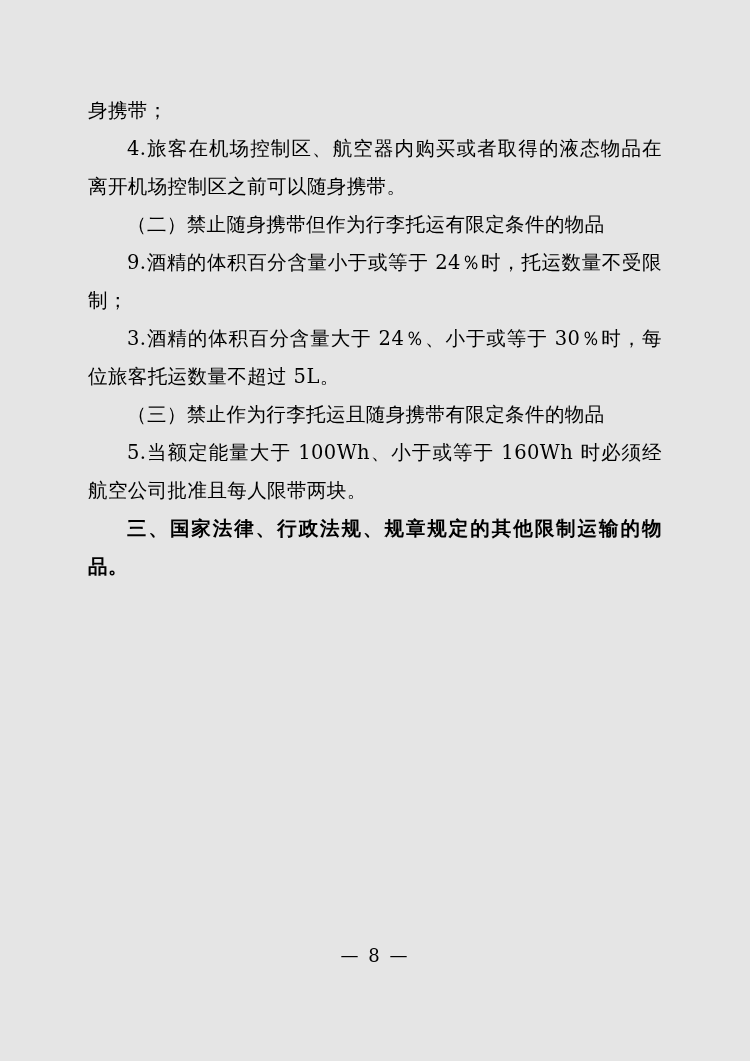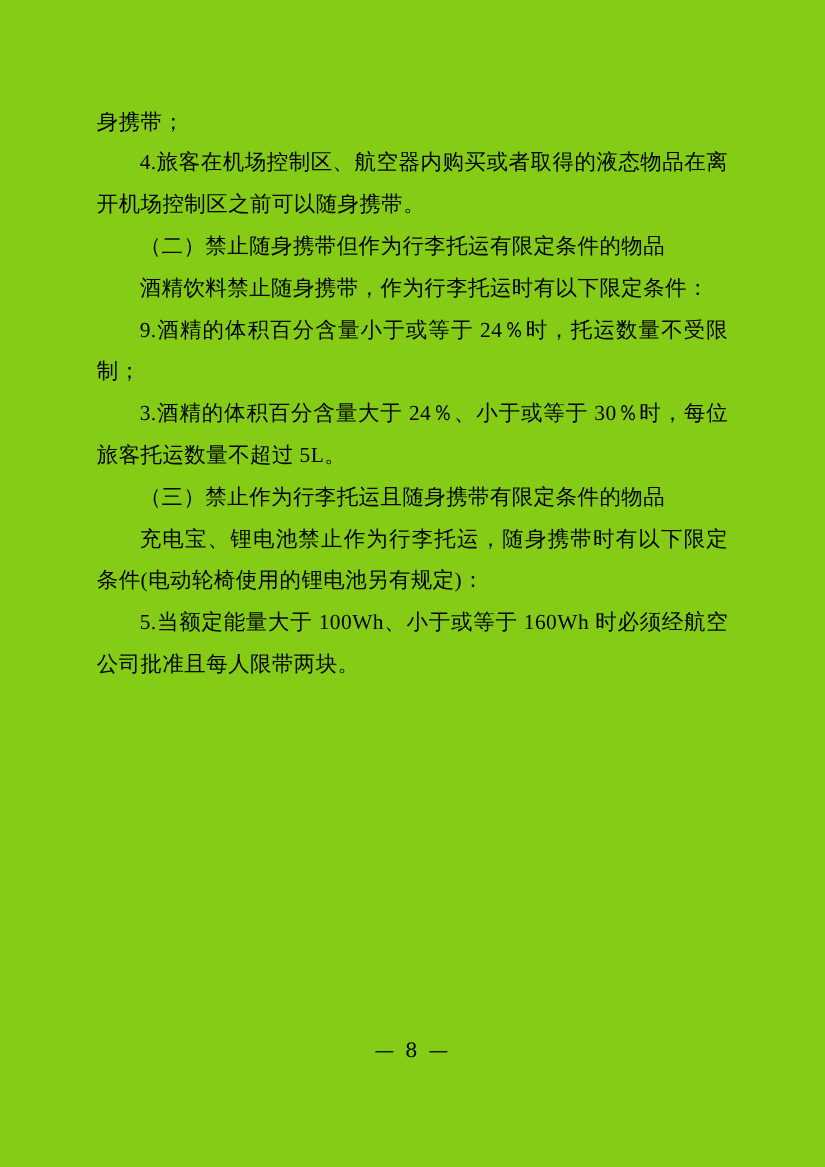--- a/index.html
+++ b/index.html
@@ -11,40 +11,39 @@
     width: 750px;
     height: 1061px;
     position: relative;
     font-family: "DejaVu Serif", "Liberation Serif", serif;
     color: #000000;
     overflow: hidden;
   }
   .page {
     position: absolute;
     inset: 0;
-    background: #84cc16;
+    background: #e5e5e5;
   }
   .content {
     position: absolute;
     left: 88px;
     top: 92px;
     width: 574px;
   }
   .para {
     font-size: 19.5px;
     line-height: 38px;
     letter-spacing: 0.4px;
     text-align: justify;
     text-justify: inter-ideograph;
     margin: 0;
     white-space: pre-wrap;
   }
   .indent {
     text-indent: 39px;
-    font-family: Liberation Serif, serif;
   }
   .bold {
     font-weight: bold;
     letter-spacing: 0.6px;
   }
   .footer {
     position: absolute;
     left: 0;
     right: 0;
     top: 945px;
@@ -56,21 +55,20 @@
   }
 </style>
 </head>
 <body>
 
 <div class="page">
   <div class="content">
     <p class="para">身携带；</p>
     <p class="para indent">4.旅客在机场控制区、航空器内购买或者取得的液态物品在离开机场控制区之前可以随身携带。</p>
     <p class="para indent">（二）禁止随身携带但作为行李托运有限定条件的物品</p>
-    <p class="para indent">酒精饮料禁止随身携带，作为行李托运时有以下限定条件：</p>
     <p class="para indent">9.酒精的体积百分含量小于或等于 24％时，托运数量不受限制；</p>
     <p class="para indent">3.酒精的体积百分含量大于 24％、小于或等于 30％时，每位旅客托运数量不超过 5L。</p>
     <p class="para indent">（三）禁止作为行李托运且随身携带有限定条件的物品</p>
-    <p class="para indent">充电宝、锂电池禁止作为行李托运，随身携带时有以下限定条件(电动轮椅使用的锂电池另有规定)：</p>
     <p class="para indent">5.当额定能量大于 100Wh、小于或等于 160Wh 时必须经航空公司批准且每人限带两块。</p>
+    <p class="para indent bold">三、国家法律、行政法规、规章规定的其他限制运输的物品。</p>
   </div>
   <div class="footer">— 8 —</div>
 </div>
 
 </body></html>

